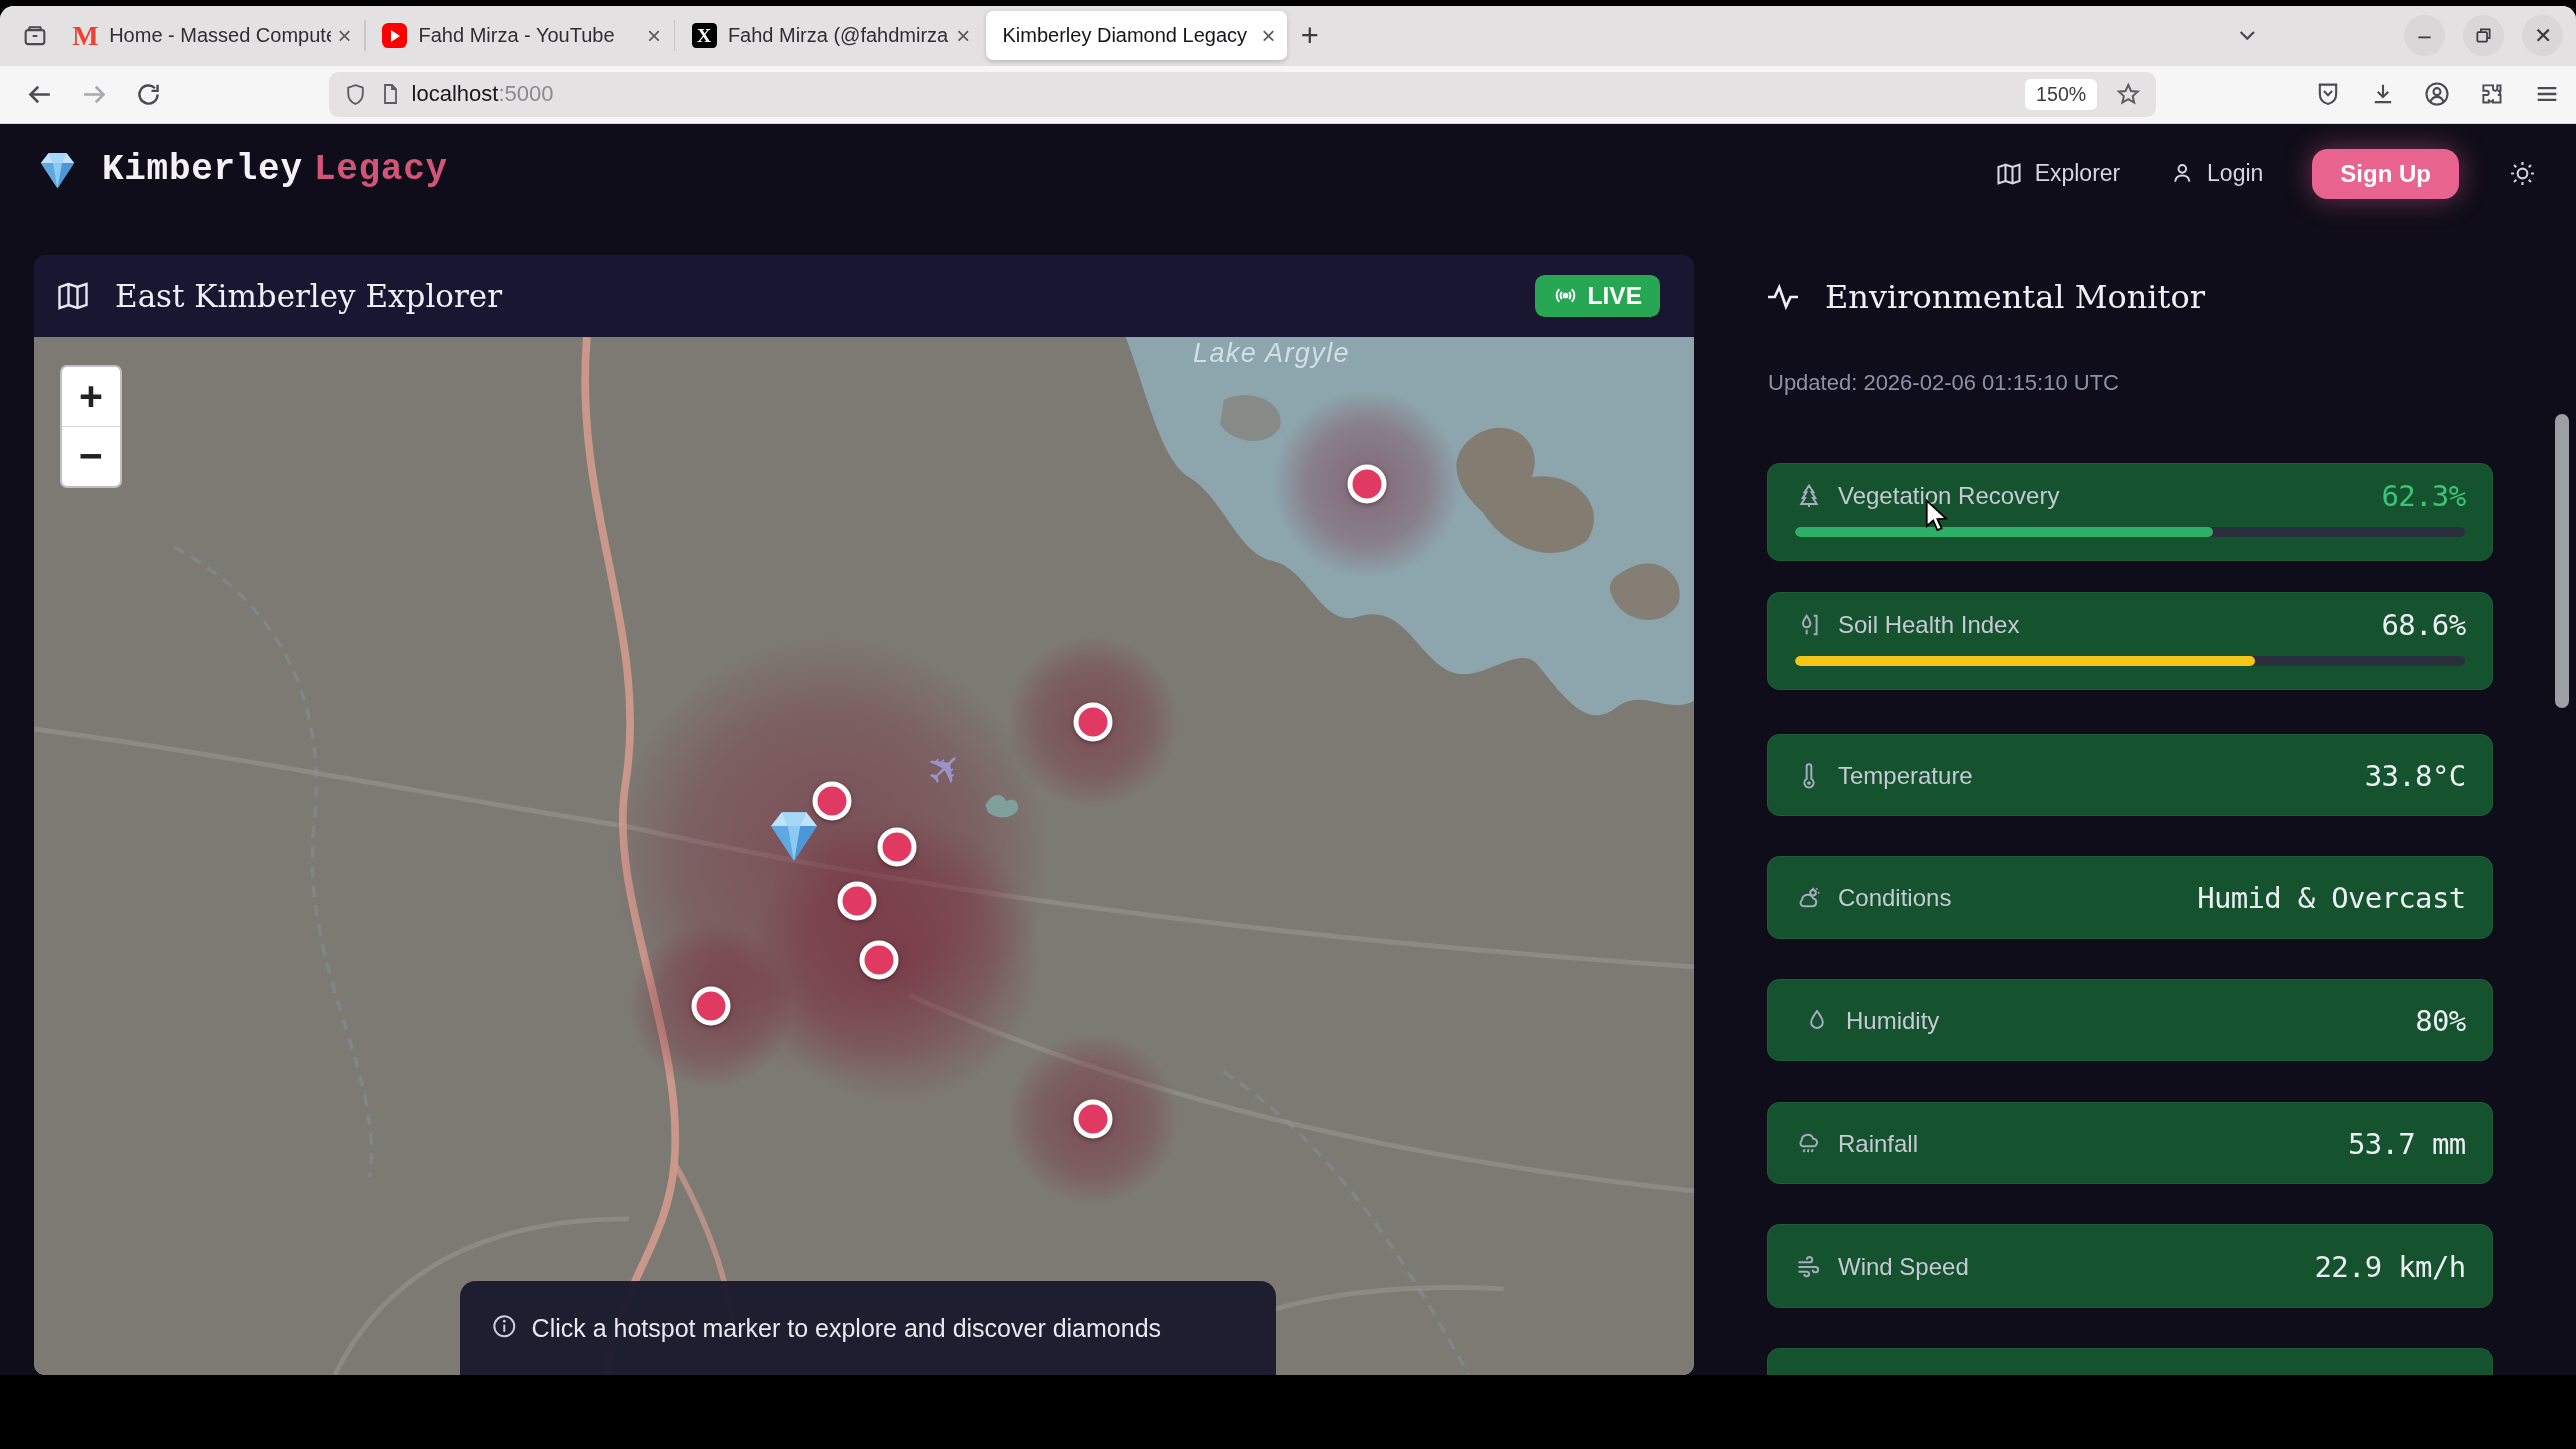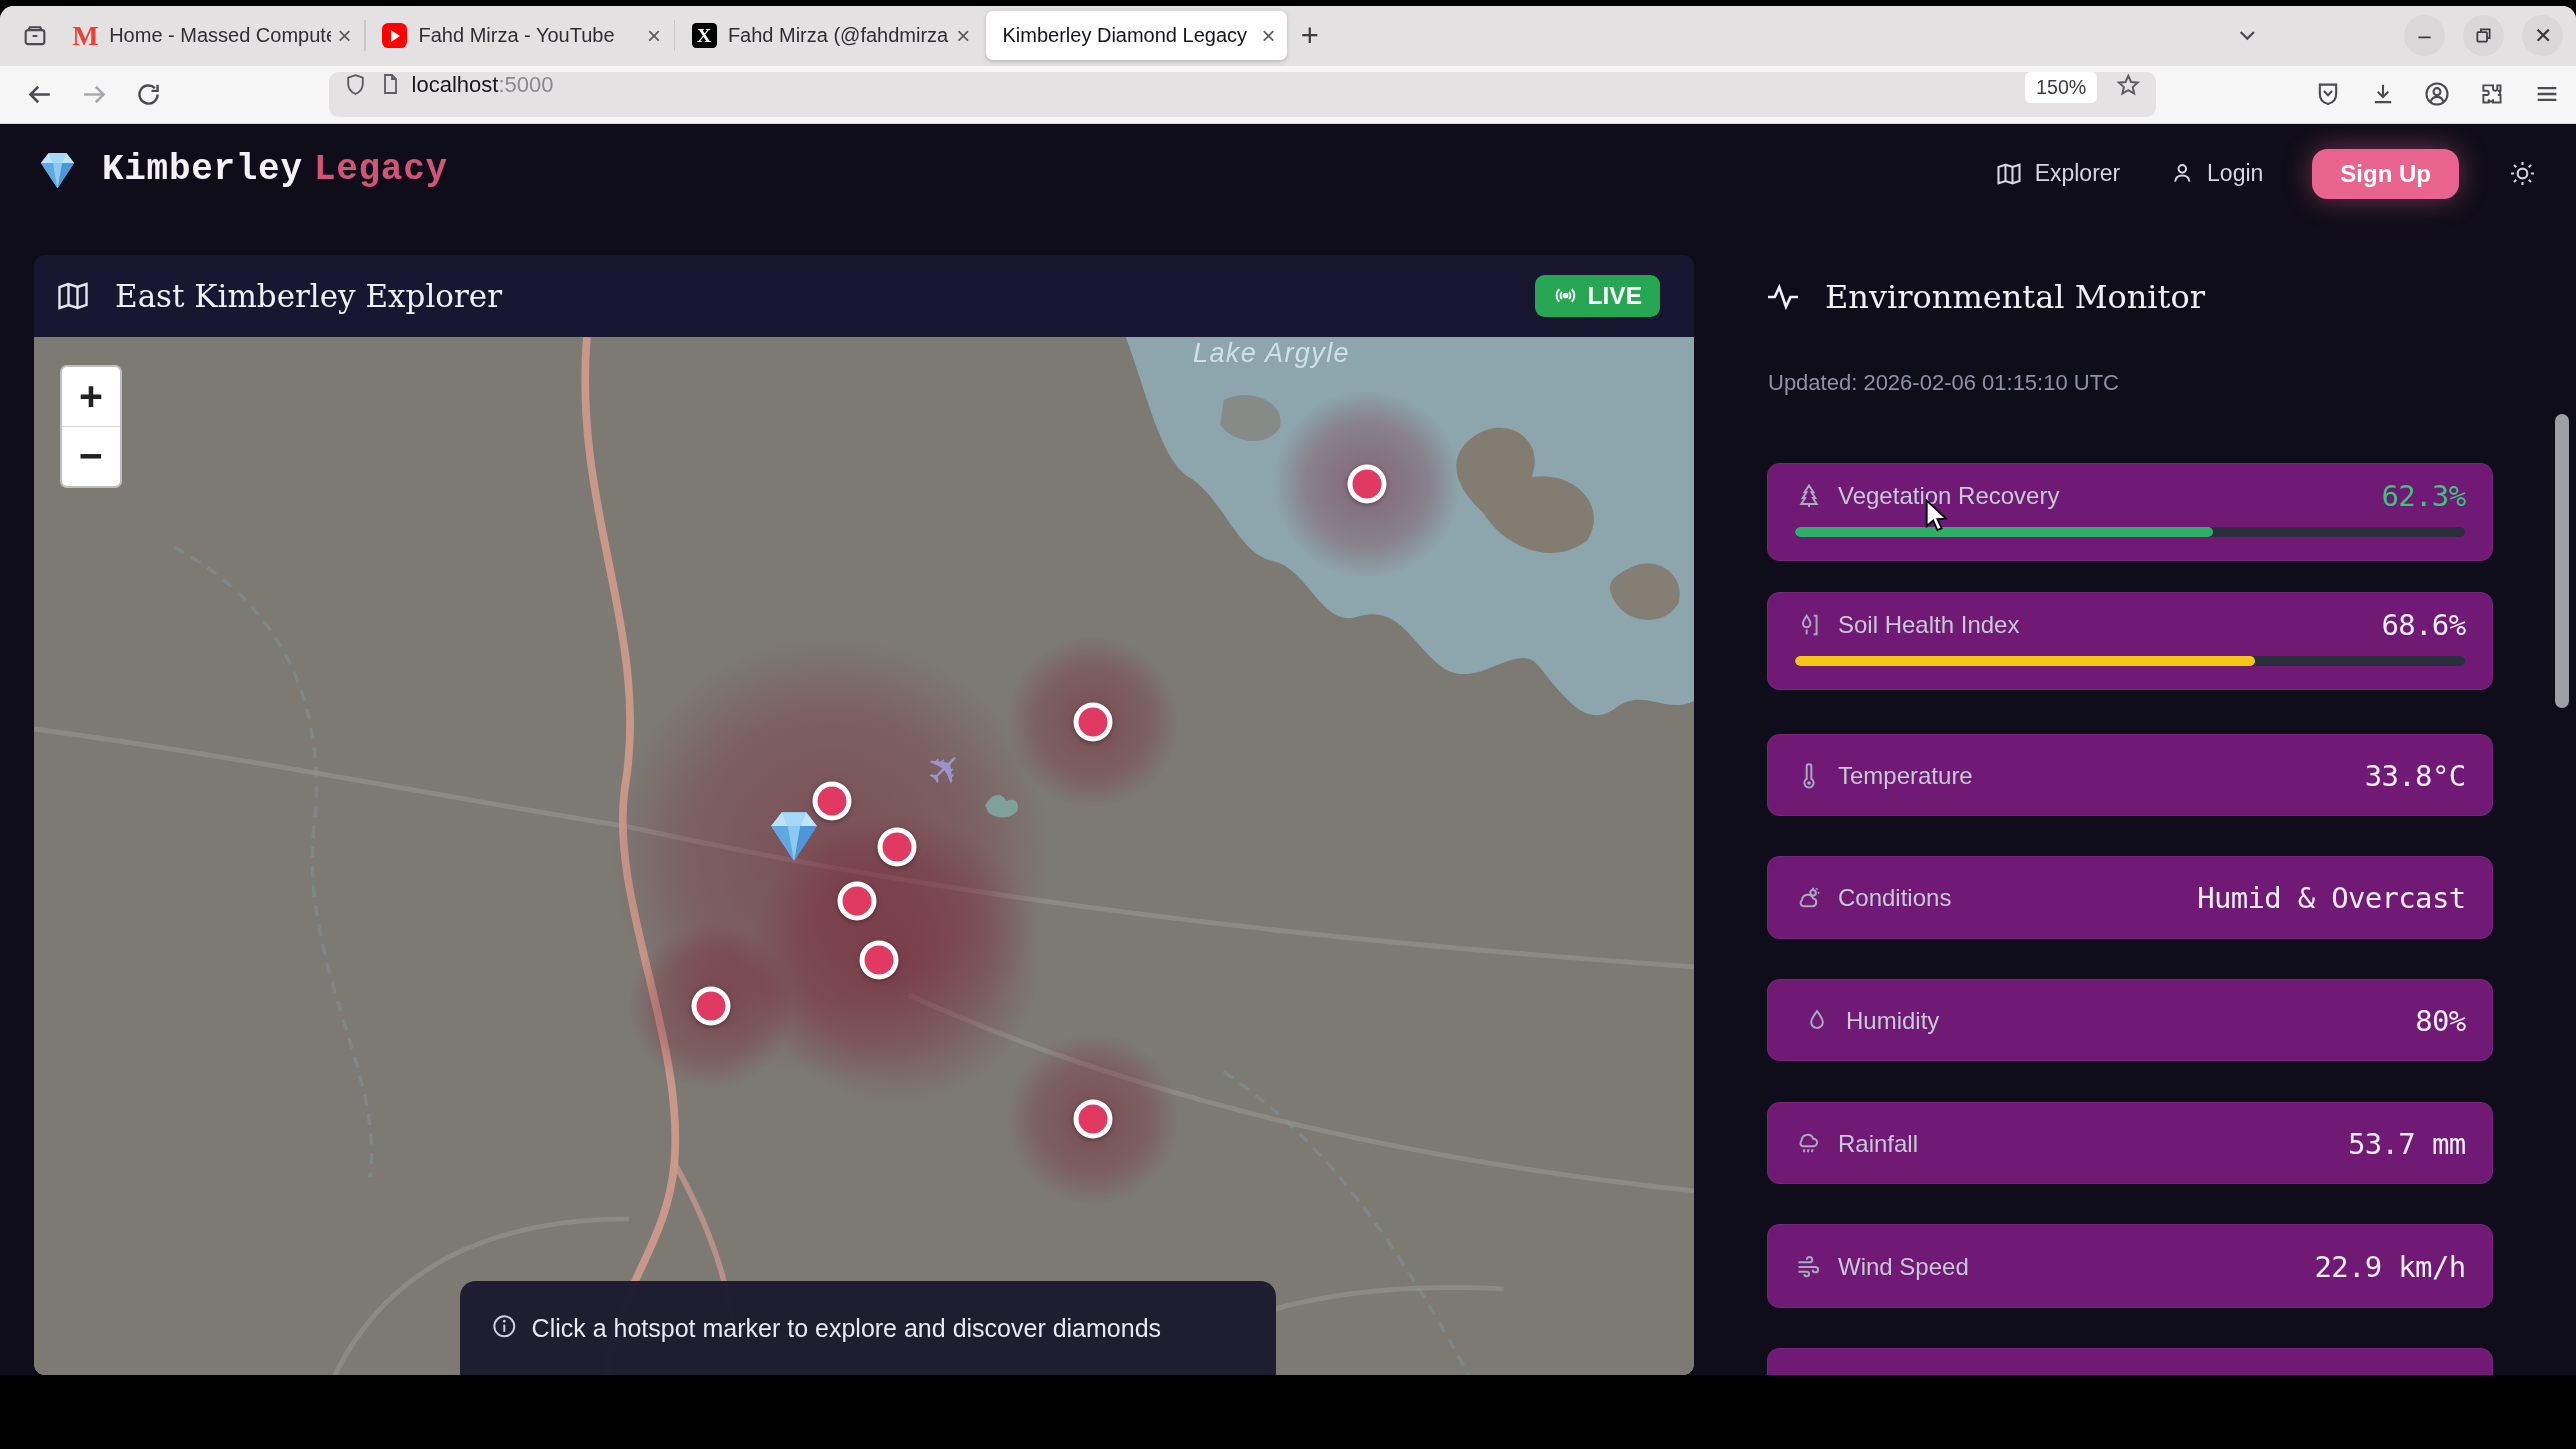--- a/index.html
+++ b/index.html
@@ -24,21 +24,21 @@
   .favicon.x{background:#000;color:#fff;border-radius:4.2px;font-size:19.6px;font-family:"Liberation Serif",serif;}
   .newtab{font-size:31px;color:#3c3b40;margin-left:14px;}
   #winctrl{position:absolute;right:12.6px;top:5.6px;height:49px;display:flex;align-items:center;gap:18px;color:#4c4b50;}
   #winctrl .chev{margin-right:126px;}
   .wbtn{width:41px;height:41px;border-radius:50%;background:#d9d7d7;display:flex;align-items:center;justify-content:center;color:#3c3b40;}
 
   
   #navbar{position:absolute;left:0;top:60px;width:100%;height:57px;background:#f7f6f6;border-bottom:1.4px solid #d8d6d6;display:flex;align-items:center;}
   .navico{color:#4c4b50;margin-left:24px;}
   .navico.dim{color:#a9a8ad;}
-  #urlbar{position:absolute;left:329px;top:6.3px;width:1827px;height:45px;background:#e4e2e2;border-radius:9.8px;display:flex;align-items:flex-start;padding:0 14px;box-sizing:border-box;}
+  #urlbar{position:absolute;left:329px;top:6.3px;width:1827px;height:45px;background:#e4e2e2;border-radius:9.8px;display:flex;align-items:center;padding:0 14px;box-sizing:border-box;}
   #urlbar .host{font-size:22px;color:#17161b;margin-left:9.8px;}
   #urlbar .port{font-size:22px;color:#8a8990;}
   .zoomchip{margin-left:auto;background:#ffffff;border-radius:5.6px;padding:4.2px 11.2px;font-size:19.6px;color:#3c3b40;}
   #actions{position:absolute;right:15.4px;top:6.3px;height:45px;display:flex;align-items:center;gap:26.6px;color:#4c4b50;}
 
   
   #page{position:absolute;left:0;top:118px;width:2576px;height:1251px;background:#0f0d19;overflow:hidden;}
 
   
   #sitehead{position:absolute;left:0;top:0;width:100%;height:98px;}
@@ -65,21 +65,21 @@
   .gem{position:absolute;transform:translate(-50%,-50%);z-index:4;}
   .plane{position:absolute;transform:translate(-50%,-50%) rotate(-45deg);font-size:43px;color:#9b93cb;z-index:3;}
   .bird{position:absolute;transform:translate(-50%,-50%);z-index:3;}
   #maptip{position:absolute;left:426px;top:944px;width:816px;height:161px;background:rgba(27,25,46,.96);border-radius:15.4px;padding:28px 31px;box-sizing:border-box;color:#e9e8f3;font-size:25px;line-height:1.55;z-index:7;display:flex;gap:14px;align-items:flex-start;}
   #maptip .iico{flex:0 0 24px;margin-top:4.2px;color:#cfcde0;}
 
   
   .envtitle{position:absolute;left:1765px;top:154px;display:flex;align-items:center;gap:24px;color:#f1eff6;}
   .envtitle .t{font-family:"DejaVu Serif","Liberation Serif",serif;font-size:32px;}
   .updated{position:absolute;left:1768px;top:246px;font-size:22px;color:#8e92a6;}
-  .card{position:absolute;left:1767px;width:726px;background:#701a75;border:1.4px solid rgba(255,255,255,.05);border-radius:12.6px;box-sizing:border-box;}
+  .card{position:absolute;left:1767px;width:726px;background:#14532d;border:1.4px solid rgba(255,255,255,.05);border-radius:12.6px;box-sizing:border-box;}
   .crow{display:flex;align-items:center;padding:0 26.6px;}
   .cico{color:#a6abc0;margin-right:15.4px;display:flex;}
   .clabel{font-size:24px;color:#c6c9d6;}
   .cvalue{margin-left:auto;font-family:"DejaVu Sans Mono",monospace;font-size:29px;color:#eceef4;letter-spacing:-0.7px;}
   .ptrack{position:absolute;left:26.6px;right:26.6px;bottom:22.4px;height:10.5px;border-radius:5.6px;background:#2b2e3d;overflow:hidden;}
   .pfill{height:100%;border-radius:5.6px;}
 
   
   #scrollthumb{position:absolute;left:2555px;top:414px;width:14px;height:294px;border-radius:7px;background:#9e9ea6;}
 

